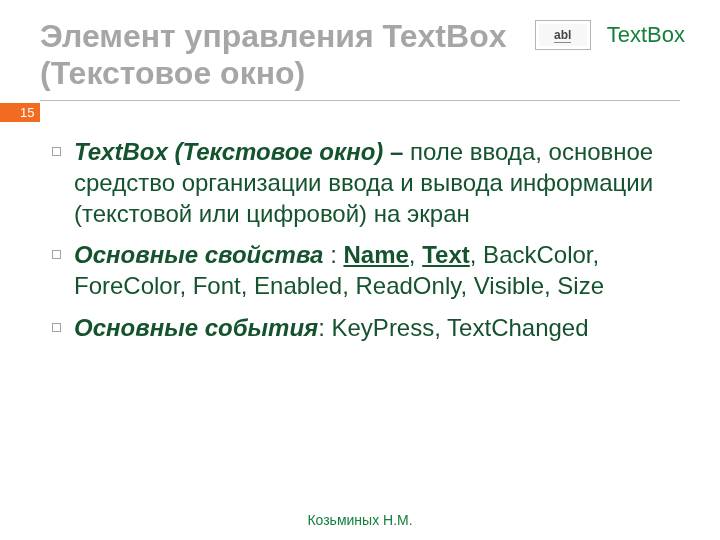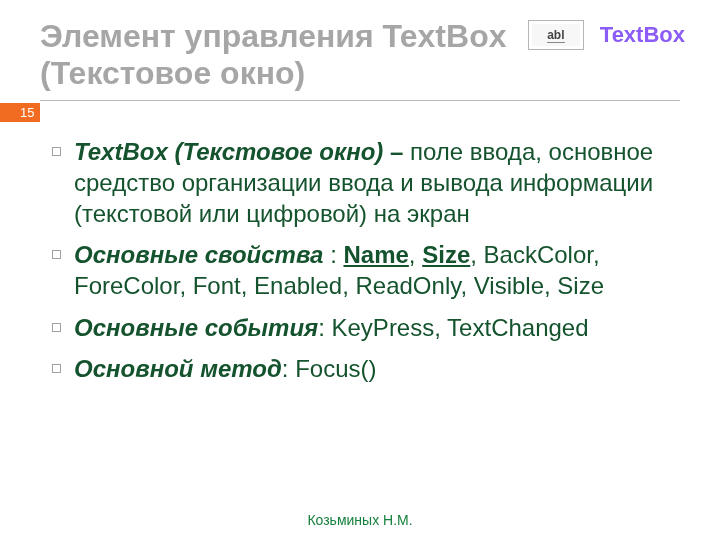--- a/index.html
+++ b/index.html
@@ -58,22 +58,21 @@
       font-weight: bold;
       color: #444;
       box-shadow: inset 0 0 0 3px #fff;
     }
     .abl-icon span {
       border-bottom: 1px solid #888;
     }
     .icon-label {
       font-family: Arial, sans-serif;
       font-size: 22px;
-      color: #8b5cf6;
-      font-weight: bold;
+      color: #15803d;
     }
     .content {
       margin-top: 14px;
       padding-left: 12px;
     }
     ul.bullets {
       list-style: none;
     }
     ul.bullets > li {
       position: relative;
@@ -123,26 +122,23 @@
   <div class="divider"></div>
 
   <div class="page-badge">15</div>
 
   <div class="content">
     <ul class="bullets">
       <li>
         <span class="bold-italic">TextBox (Текстовое окно)</span><span class="bold"> – </span><span>поле ввода, основное средство организации ввода и вывода информации (текстовой или цифровой) на экран</span>
       </li>
       <li>
-        <span class="bold-italic">Основные свойства</span><span> : </span><span class="bold underline">Name</span><span>, </span><span class="bold underline">Size</span><span>, BackColor, ForeColor, Font, Enabled, ReadOnly, Visible, Size</span>
+        <span class="bold-italic">Основные свойства</span><span> : </span><span class="bold underline">Name</span><span>, </span><span class="bold underline">Text</span><span>, BackColor, ForeColor, Font, Enabled, ReadOnly, Visible, Size</span>
       </li>
       <li>
         <span class="bold-italic">Основные события</span><span>: </span><span>KeyPress, TextChanged</span>
-      </li>
-      <li>
-        <span class="bold-italic">Основной метод</span><span>: </span><span>Focus()</span>
       </li>
     </ul>
   </div>
 
   <div class="footer">Козьминых Н.М.</div>
 
 </div>
 
 </body></html>

